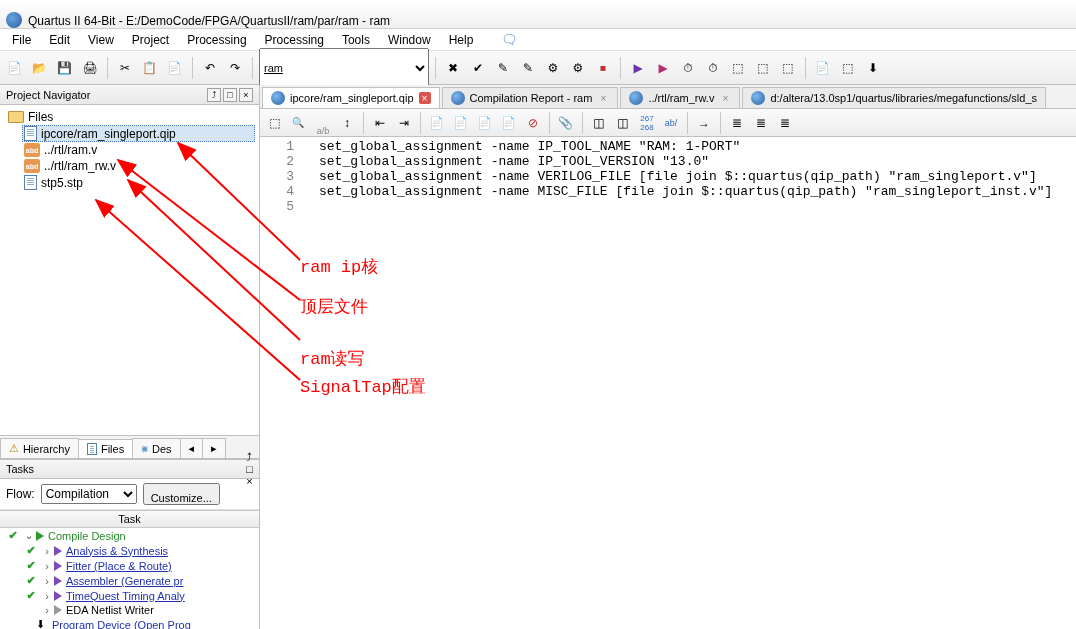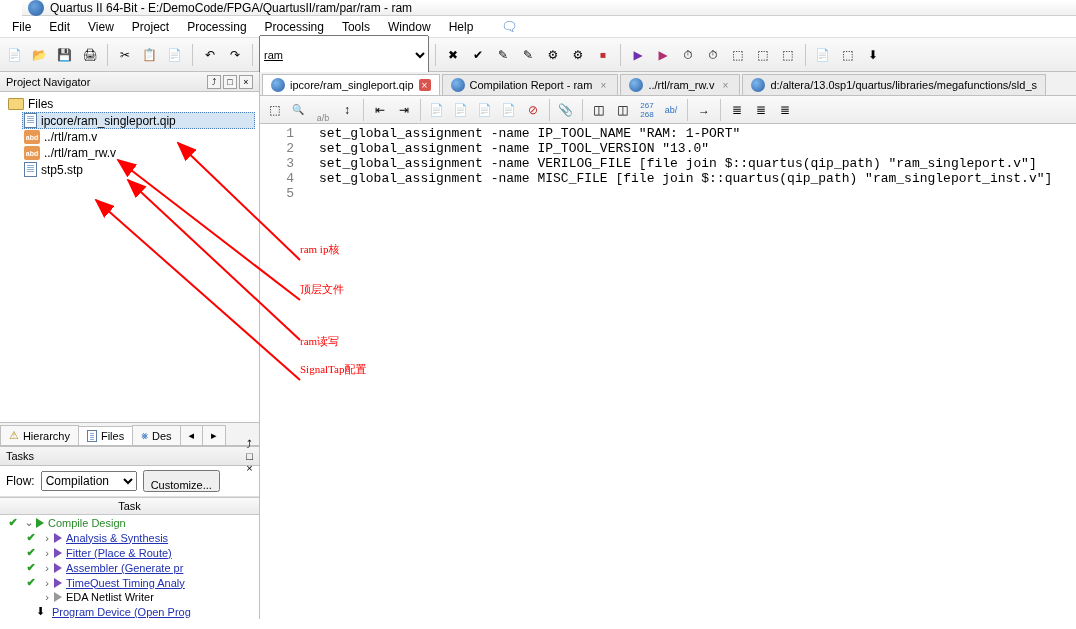--- a/index.html
+++ b/index.html
@@ -1,17 +1,17 @@
 <!DOCTYPE html>
 <html><head>
 <meta charset="utf-8">
 <style>
   * { box-sizing: border-box; margin: 0; padding: 0; }
   body { font-family: "Segoe UI", Tahoma, sans-serif; font-size: 12px; background: #fff; color: #000; width: 1076px; height: 629px; overflow: hidden; position: relative; }
-  .titlebar { height: 16px; background: linear-gradient(#fff,#f0f0f0); border-bottom: 1px solid #d0d0d0; display: flex; align-items: center; padding: 0 6px; gap: 6px; margin-left: 22px; }
+  .titlebar { height: 29px; background: linear-gradient(#fff,#f0f0f0); border-bottom: 1px solid #d0d0d0; display: flex; align-items: flex-end; padding: 0 6px; gap: 6px; }
   .titlebar .logo { width:16px; height:16px; background: radial-gradient(circle at 6px 6px,#6aa3e0,#2a5fa0); border-radius:50%; }
   .menubar { height: 22px; display: flex; align-items: center; padding: 0 4px; gap: 2px; border-bottom:1px solid #e0e0e0; }
   .menubar span { padding: 2px 8px; cursor:default; }
   .toolbar { height: 34px; border-bottom:1px solid #c0c0c0; display:flex; align-items:center; padding:0 4px; background:linear-gradient(#fafafa,#ededed); gap:3px; }
   .toolbar .tbtn { width:22px; height:22px; border:1px solid transparent; display:flex; align-items:center; justify-content:center; border-radius:2px; }
   .toolbar select { height:40px; width:170px; font-size:11px;text-decoration:underline; }
   .sep { width:1px; height:22px; background:#c8c8c8; margin:0 3px; }
   .workarea { display:flex; height:calc(100% - 82px); }
   .left { width:260px; display:flex; flex-direction:column; border-right:1px solid #c0c0c0; }
   .panel-hdr { background:linear-gradient(#f6f6f6,#e8e8e8); border-bottom:1px solid #c0c0c0; height:20px; display:flex; align-items:center; padding:0 6px; font-size:11px; justify-content:space-between;}
@@ -47,21 +47,21 @@
   .ed-tab { padding:3px 8px; border:1px solid #c0c0c0; border-bottom:none; background:#eaeaea; margin-right:2px; display:flex; align-items:center; gap:5px; font-size:11px; white-space:nowrap;}
   .ed-tab.active { background:#fff; }
   .ed-tab .close { width:12px; height:12px; border-radius:2px; display:flex; align-items:center; justify-content:center; font-size:10px; color:#888;}
   .ed-tab .close.on { background:#d9534f; color:#fff; }
   .qicon { width:14px; height:14px; border-radius:50%; background:radial-gradient(circle at 5px 5px,#7db8f0,#2a5fa0);}
   .ed-tb { height:28px; border-bottom:1px solid #c0c0c0; background:linear-gradient(#fafafa,#ededed); display:flex; align-items:center; padding:0 4px; gap:2px;}
   .ed-tb .b { width:22px; height:22px; display:flex; align-items:center; justify-content:center; font-size:12px; }
   .editor { display:flex; flex:1; font-family:"Consolas","Courier New",monospace; font-size:13px; position:relative; }
   .gutter { width:46px; background:#fff; color:#808080; text-align:right; padding:2px 12px 2px 4px; border-right:0 solid #e8e8e8;}
   .code { padding:2px 6px; white-space:pre; color:#000;margin-left:7px;}
-  .annotation { position:absolute; color:#ff0000; font-size:11px; font-family:Liberation Serif, serif; }
+  .annotation { position:absolute; color:#ff0000; font-size:17px; font-family:Liberation Mono, monospace; }
   svg.arrows { position:absolute; left:0; top:0; pointer-events:none; }
   .tiny-icon { font-size:13px; }
 </style>
 </head>
 <body>
 
 <div class="titlebar">
   <div class="logo"></div>
   <span>Quartus II 64-Bit - E:/DemoCode/FPGA/QuartusII/ram/par/ram - ram</span>
 </div>

